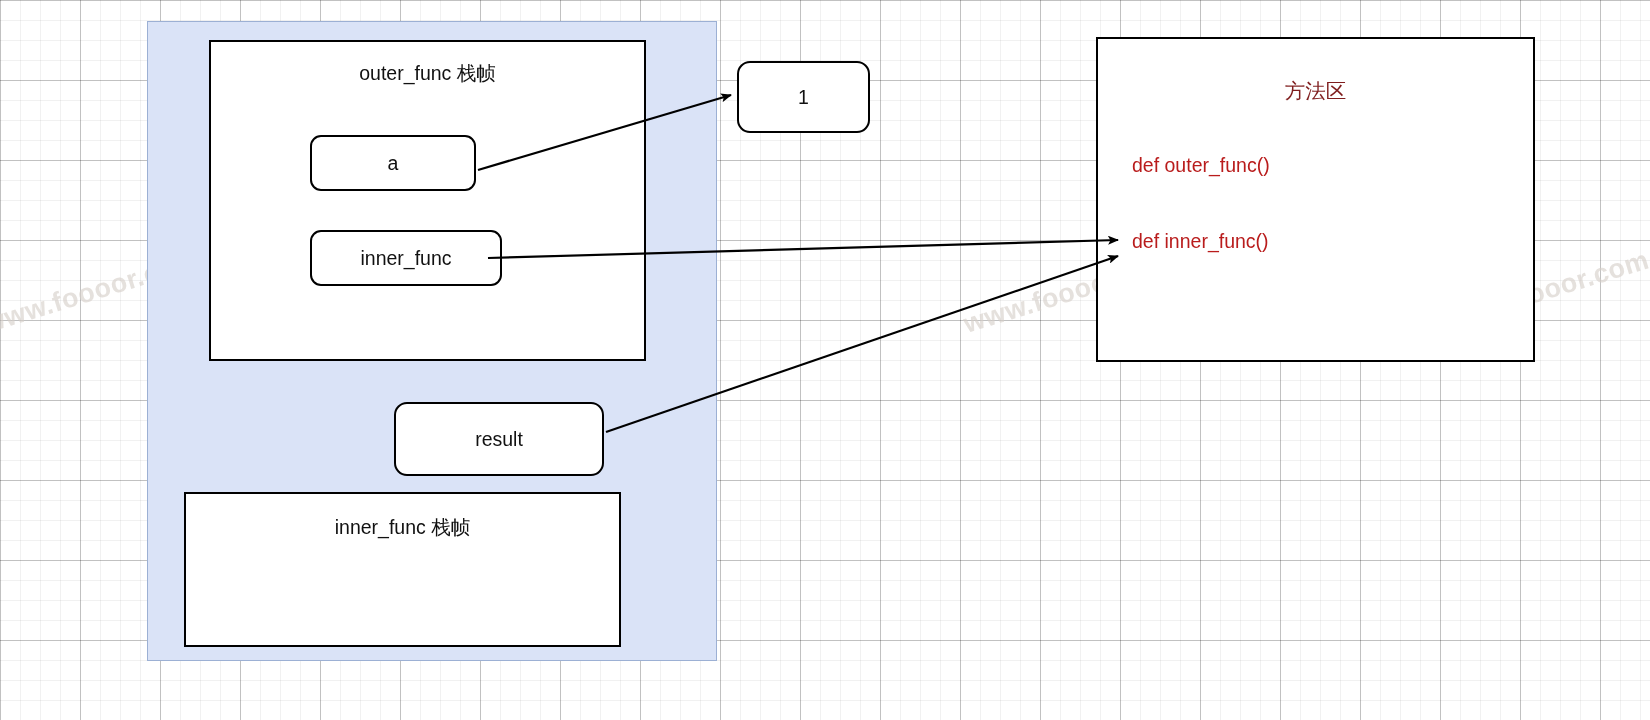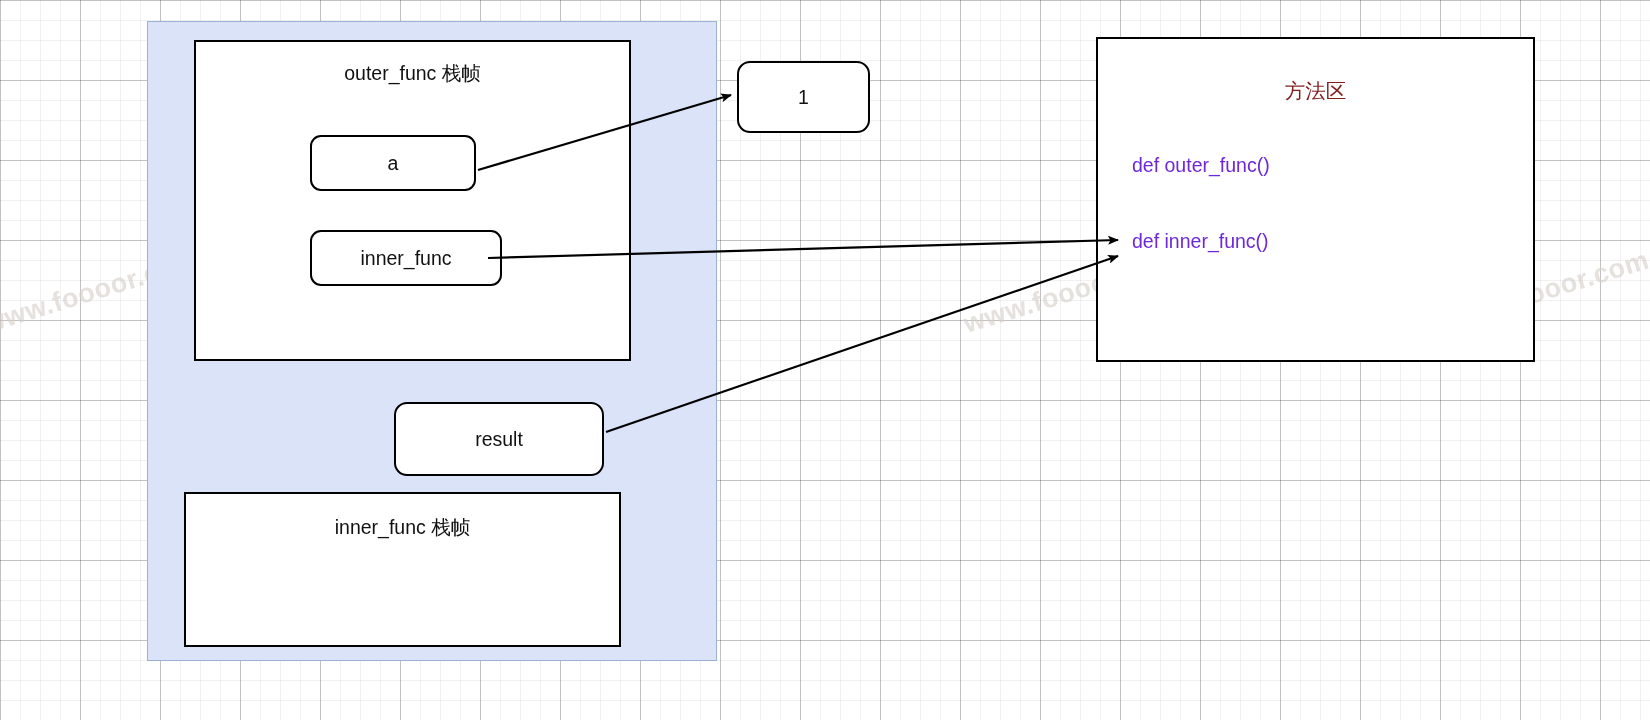--- a/index.html
+++ b/index.html
@@ -85,21 +85,21 @@
     white-space: nowrap;
   }
   .rrect-label {
     font-size: 19.5px;
     color: #111111;
     white-space: nowrap;
   }
   .ma-line {
     position: absolute;
     font-size: 19.5px;
-    color: #6d28d9;
+    color: #b91c1c;
     white-space: nowrap;
   }
   .ma-title {
     position: absolute;
     left: 0;
     right: 0;
     text-align: center;
     font-size: 20.5px;
     color: #7f1d1d;
     white-space: nowrap;
@@ -121,21 +121,21 @@
 
   <div id="grid"></div>
 
   <div class="wm" style="left:-20px;  top:310px;">www.foooor.com</div>
   <div class="wm" style="left:480px;  top:310px;">www.foooor.com</div>
   <div class="wm" style="left:960px;  top:310px;">www.foooor.com</div>
   <div class="wm" style="left:1430px; top:310px;">www.foooor.com</div>
 
   <div id="stack-region"></div>
 
-  <div class="rect" style="left:194px; top:40px; width:437px; height:321px;">
+  <div class="rect" style="left:209px; top:40px; width:437px; height:321px;">
     <div class="box-title" style="top:18px;">outer_func 栈帧</div>
   </div>
 
   <div class="rrect" style="left:310px; top:135px; width:166px; height:56px;">
     <span class="rrect-label">a</span>
   </div>
 
   <div class="rrect" style="left:310px; top:230px; width:192px; height:56px;">
     <span class="rrect-label">inner_func</span>
   </div>

